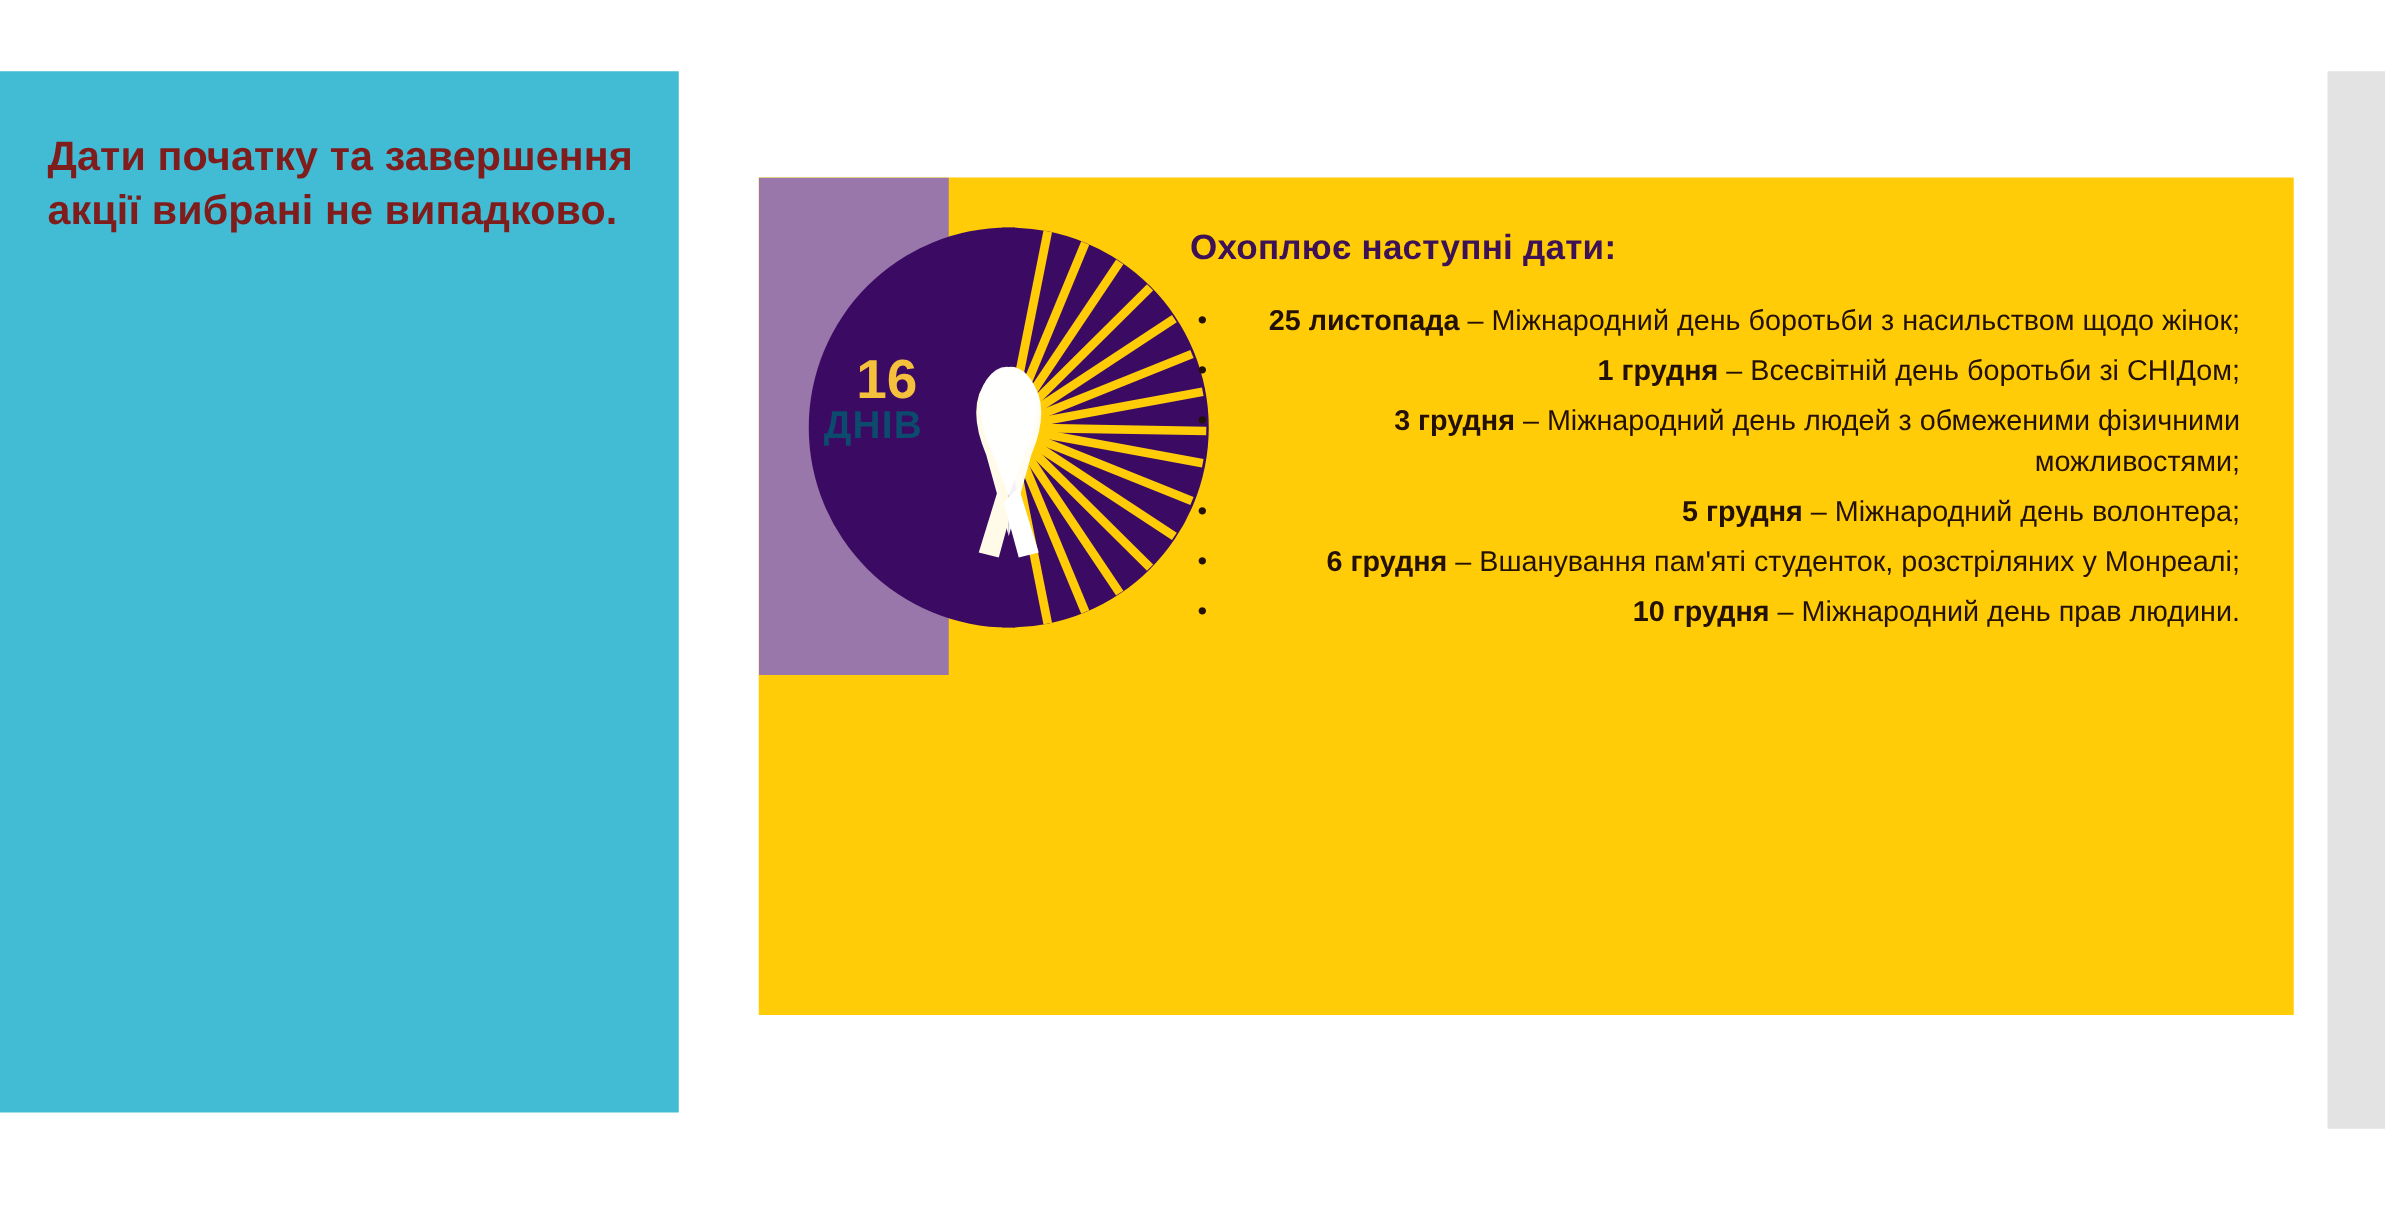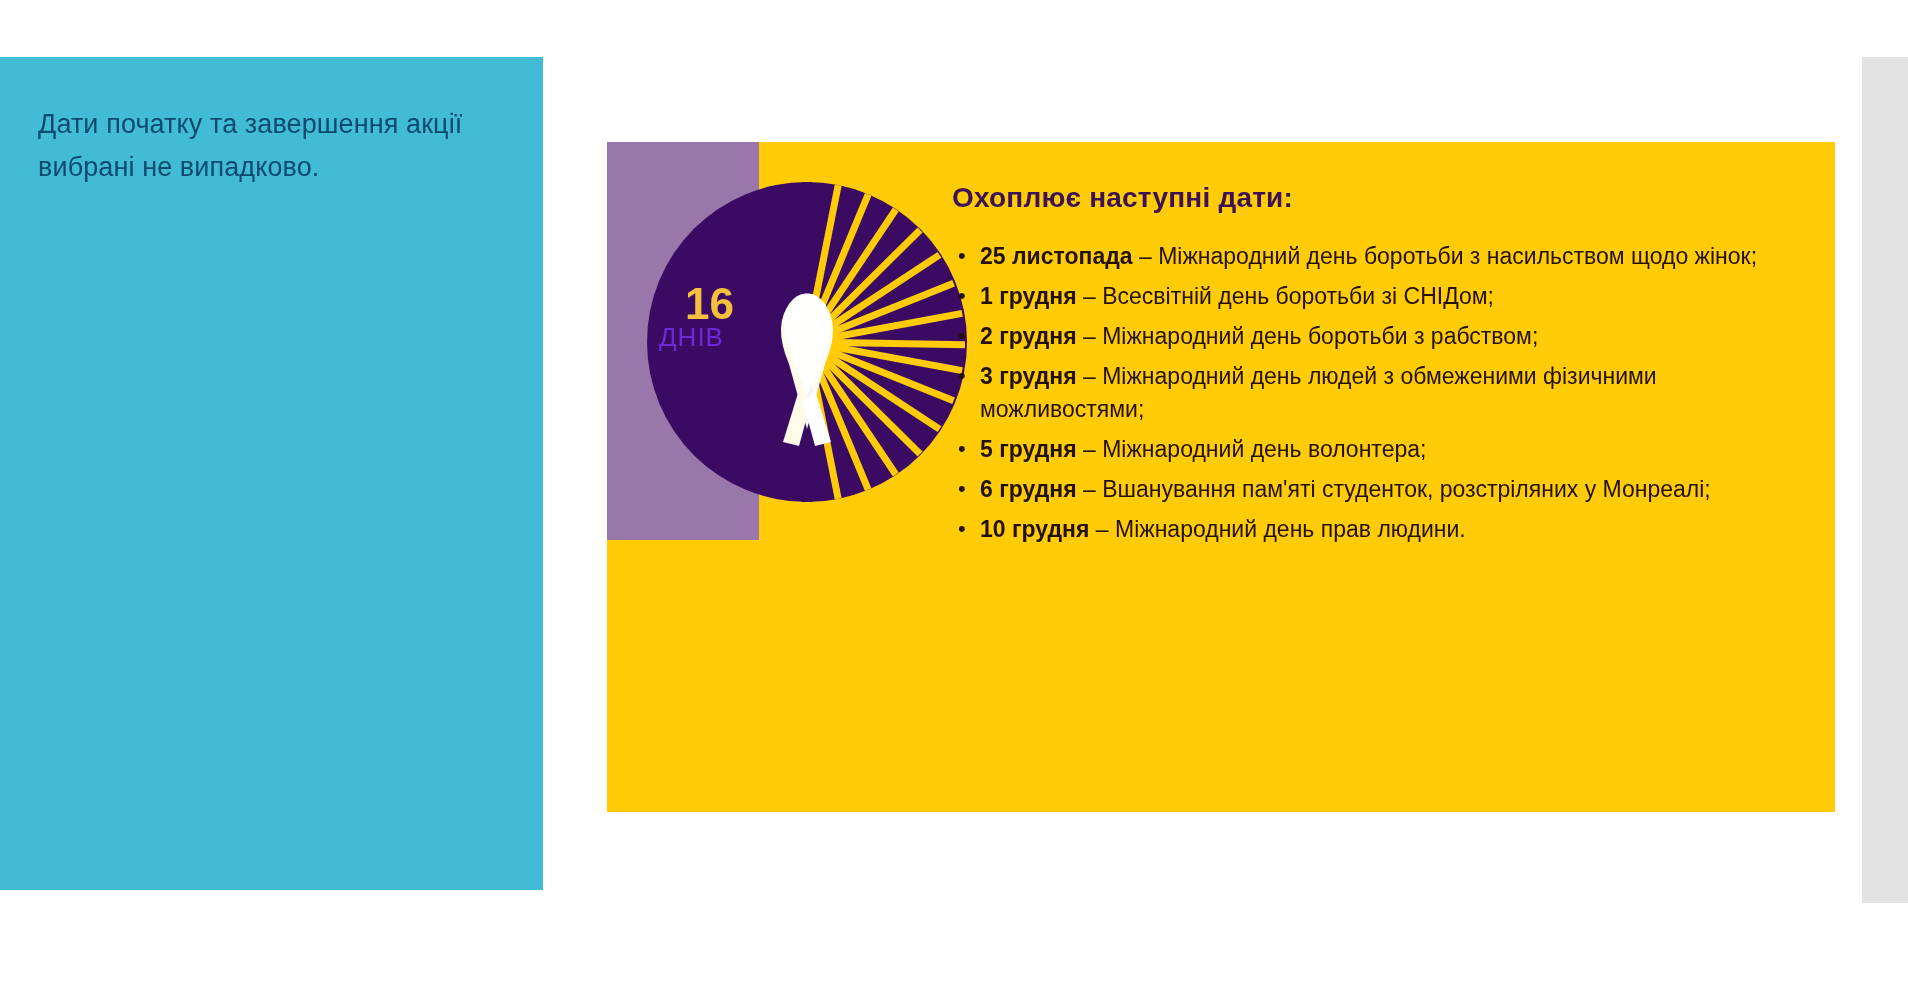--- a/index.html
+++ b/index.html
@@ -21,24 +21,24 @@
     position: absolute;
     left: 0px;
     top: 57px;
     width: 543px;
     height: 833px;
     background: #41bcd4;
     box-sizing: border-box;
     padding: 46px 30px 20px 38px;
   }
   .cyan-paragraph {
-    color: #0c4a6e;
-    font-size: 27px;
+    color: #7f1d1d;
+    font-size: 33px;
     line-height: 43px;
-    font-weight: 400;
+    font-weight: 700;
     letter-spacing: 0.1px;
     margin: 0 0 43px 0;
     white-space: pre-line;
   }
   .cyan-paragraph:last-child { margin-bottom: 0; }
 
   
   .grey-strip {
     position: absolute;
     left: 1862px;
@@ -91,23 +91,23 @@
     font-size: 44px;
     font-weight: 700;
     color: #f5c13c;
     letter-spacing: 0px;
     line-height: 1;
   }
   .logo-dniv {
     position: absolute;
     left: 30px;
     top: 160px;
-    font-size: 26px;
-    font-weight: 400;
-    color: #6d28d9;
+    font-size: 31px;
+    font-weight: 700;
+    color: #0c4a6e;
     letter-spacing: 1px;
     line-height: 1;
   }
 
   
   .card-title {
     position: absolute;
     left: 36px;
     top: 350px;
     width: 420px;
@@ -130,20 +130,21 @@
     font-size: 28px;
     font-weight: 700;
     color: #3c1155;
     margin: 0 0 26px 0;
     letter-spacing: 0.2px;
   }
   ul.dates-list {
     list-style: none;
     margin: 0;
     padding: 0;
+    text-align: right;
   }
   ul.dates-list li {
     position: relative;
     padding-left: 28px;
     margin-bottom: 7px;
     font-size: 23px;
     line-height: 33px;
     color: #241105;
   }
   ul.dates-list li::before {
@@ -217,23 +218,20 @@
   <div class="dates-col">
     <h2 class="dates-heading">Охоплює наступні дати:</h2>
     <ul class="dates-list">
       <li>
         <span class="d-date">25 листопада</span><span class="d-desc"> – Міжнародний день боротьби з насильством щодо жінок;</span>
       </li>
       <li>
         <span class="d-date">1 грудня</span><span class="d-desc"> – Всесвітній день боротьби зі СНІДом;</span>
       </li>
       <li>
-        <span class="d-date">2 грудня</span><span class="d-desc"> – Міжнародний день боротьби з рабством;</span>
-      </li>
-      <li>
         <span class="d-date">3 грудня</span><span class="d-desc"> – Міжнародний день людей з обмеженими фізичними можливостями;</span>
       </li>
       <li>
         <span class="d-date">5 грудня</span><span class="d-desc"> – Міжнародний день волонтера;</span>
       </li>
       <li>
         <span class="d-date">6 грудня</span><span class="d-desc"> – Вшанування пам'яті студенток, розстріляних у Монреалі;</span>
       </li>
       <li>
         <span class="d-date">10 грудня</span><span class="d-desc"> – Міжнародний день прав людини.</span>

